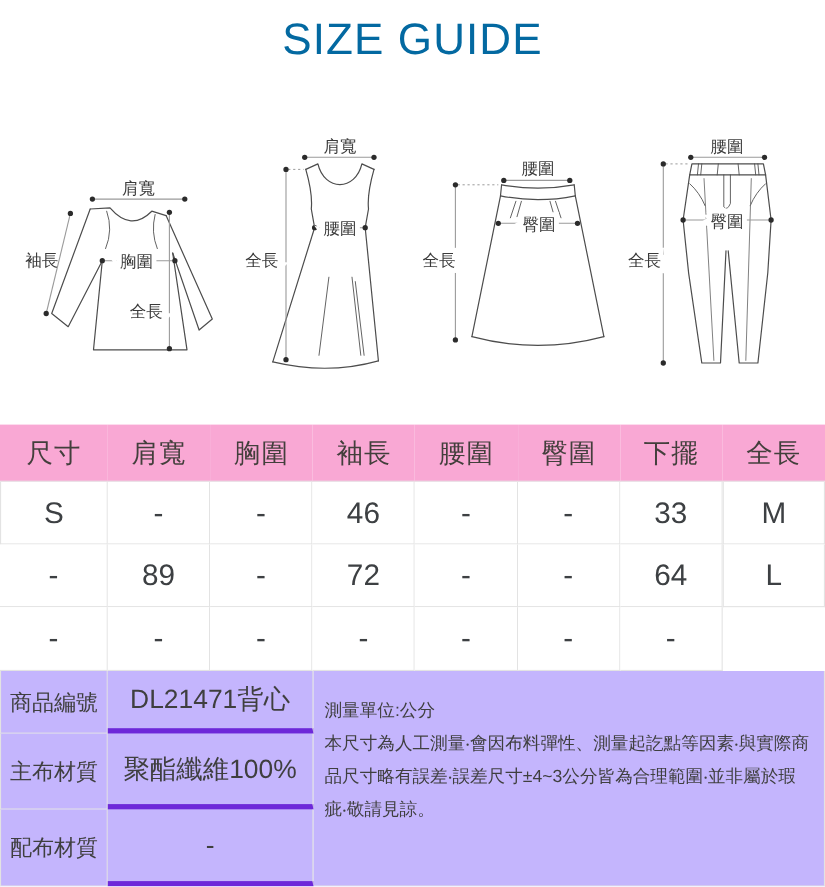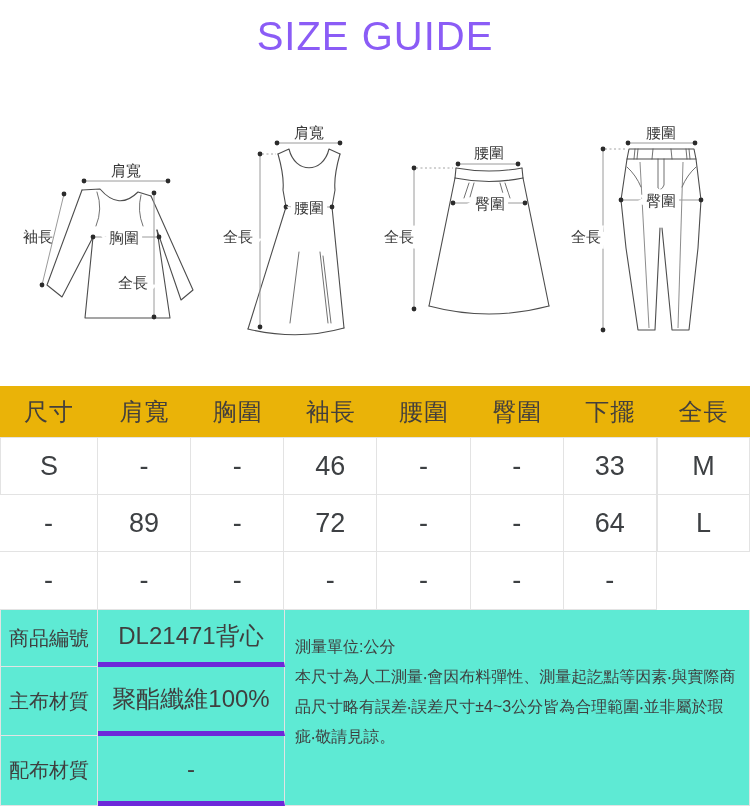--- a/index.html
+++ b/index.html
@@ -1,46 +1,46 @@
 <!DOCTYPE html>
 <html><head>
 <meta charset="utf-8">
 <style>
   html,body{margin:0;padding:0;background:#ffffff;}
   body{font-family:"Liberation Sans",sans-serif;color:#3f3f3f;}
   .page{position:relative;width:750px;height:806px;background:#fff;overflow:hidden;}
 
   .title{position:absolute;top:14px;left:0;width:750px;text-align:center;
-         font-size:40px;font-weight:400;letter-spacing:1px;color:#8b5cf6;}
+         font-size:40px;font-weight:400;letter-spacing:1px;color:#0369a1;}
 
   .diagrams{position:absolute;top:90px;left:0;width:750px;height:296px;}
   .diagrams svg{display:block;}
   svg text{font-size:15px;fill:#3a3a3a;font-family:"Liberation Sans",sans-serif;}
   svg text.knock{paint-order:stroke;stroke:#ffffff;stroke-width:9px;}
   .outline{fill:none;stroke:#4d4d4d;stroke-width:1.1;stroke-linecap:round;stroke-linejoin:round;}
   .seam{fill:none;stroke:#4d4d4d;stroke-width:0.8;stroke-linecap:round;}
   .crease{fill:none;stroke:#6f6f6f;stroke-width:0.8;}
   .mline{stroke:#9a9a9a;stroke-width:1;fill:none;}
   .mdash{stroke:#9a9a9a;stroke-width:0.9;stroke-dasharray:2 2.5;fill:none;}
   .dot{fill:#2b2b2b;}
 
   .size-table{position:absolute;top:386px;left:0;width:750px;
               display:grid;grid-template-columns:98px repeat(7,1fr);
               grid-template-rows:52px 57px 57px 58px;}
   .size-table>div{box-sizing:border-box;display:flex;align-items:center;justify-content:center;}
-  .th{background:#eab308;font-size:24px;letter-spacing:1px;color:#433f3c;
+  .th{background:#f9a8d4;font-size:24px;letter-spacing:1px;color:#433f3c;
       border-bottom:1px solid #e3e3e3;}
   .td{background:#fff;font-size:27px;color:#3d4043;
       border-right:1px solid #e3e3e3;border-bottom:1px solid #e3e3e3;}
   .td.c0{border-left:1px solid #e3e3e3;}
 
   .info{position:absolute;top:610px;left:0;width:750px;
         display:grid;grid-template-columns:98px 187px 465px;
         grid-template-rows:57px 69px 70px;}
-  .info>div{box-sizing:border-box;background:#5eead4;}
+  .info>div{box-sizing:border-box;background:#c4b5fd;}
   .info .label{border-left:1px solid #e3e3e3;border-right:1px solid #e3e3e3;
                border-bottom:1px solid #e3e3e3;display:flex;align-items:center;
                padding-left:8px;font-size:20px;}
   .info .value{border-right:1px solid #e3e3e3;border-bottom:5px solid #6d28d9;
                display:flex;align-items:center;justify-content:center;font-size:24px;}
   .note{grid-column:3;grid-row:1/4;border-right:1px solid #e3e3e3;
         border-bottom:1px solid #e3e3e3;font-size:16px;line-height:30px;
         padding:22px 6px 0 10px;}
 </style>
 </head>

